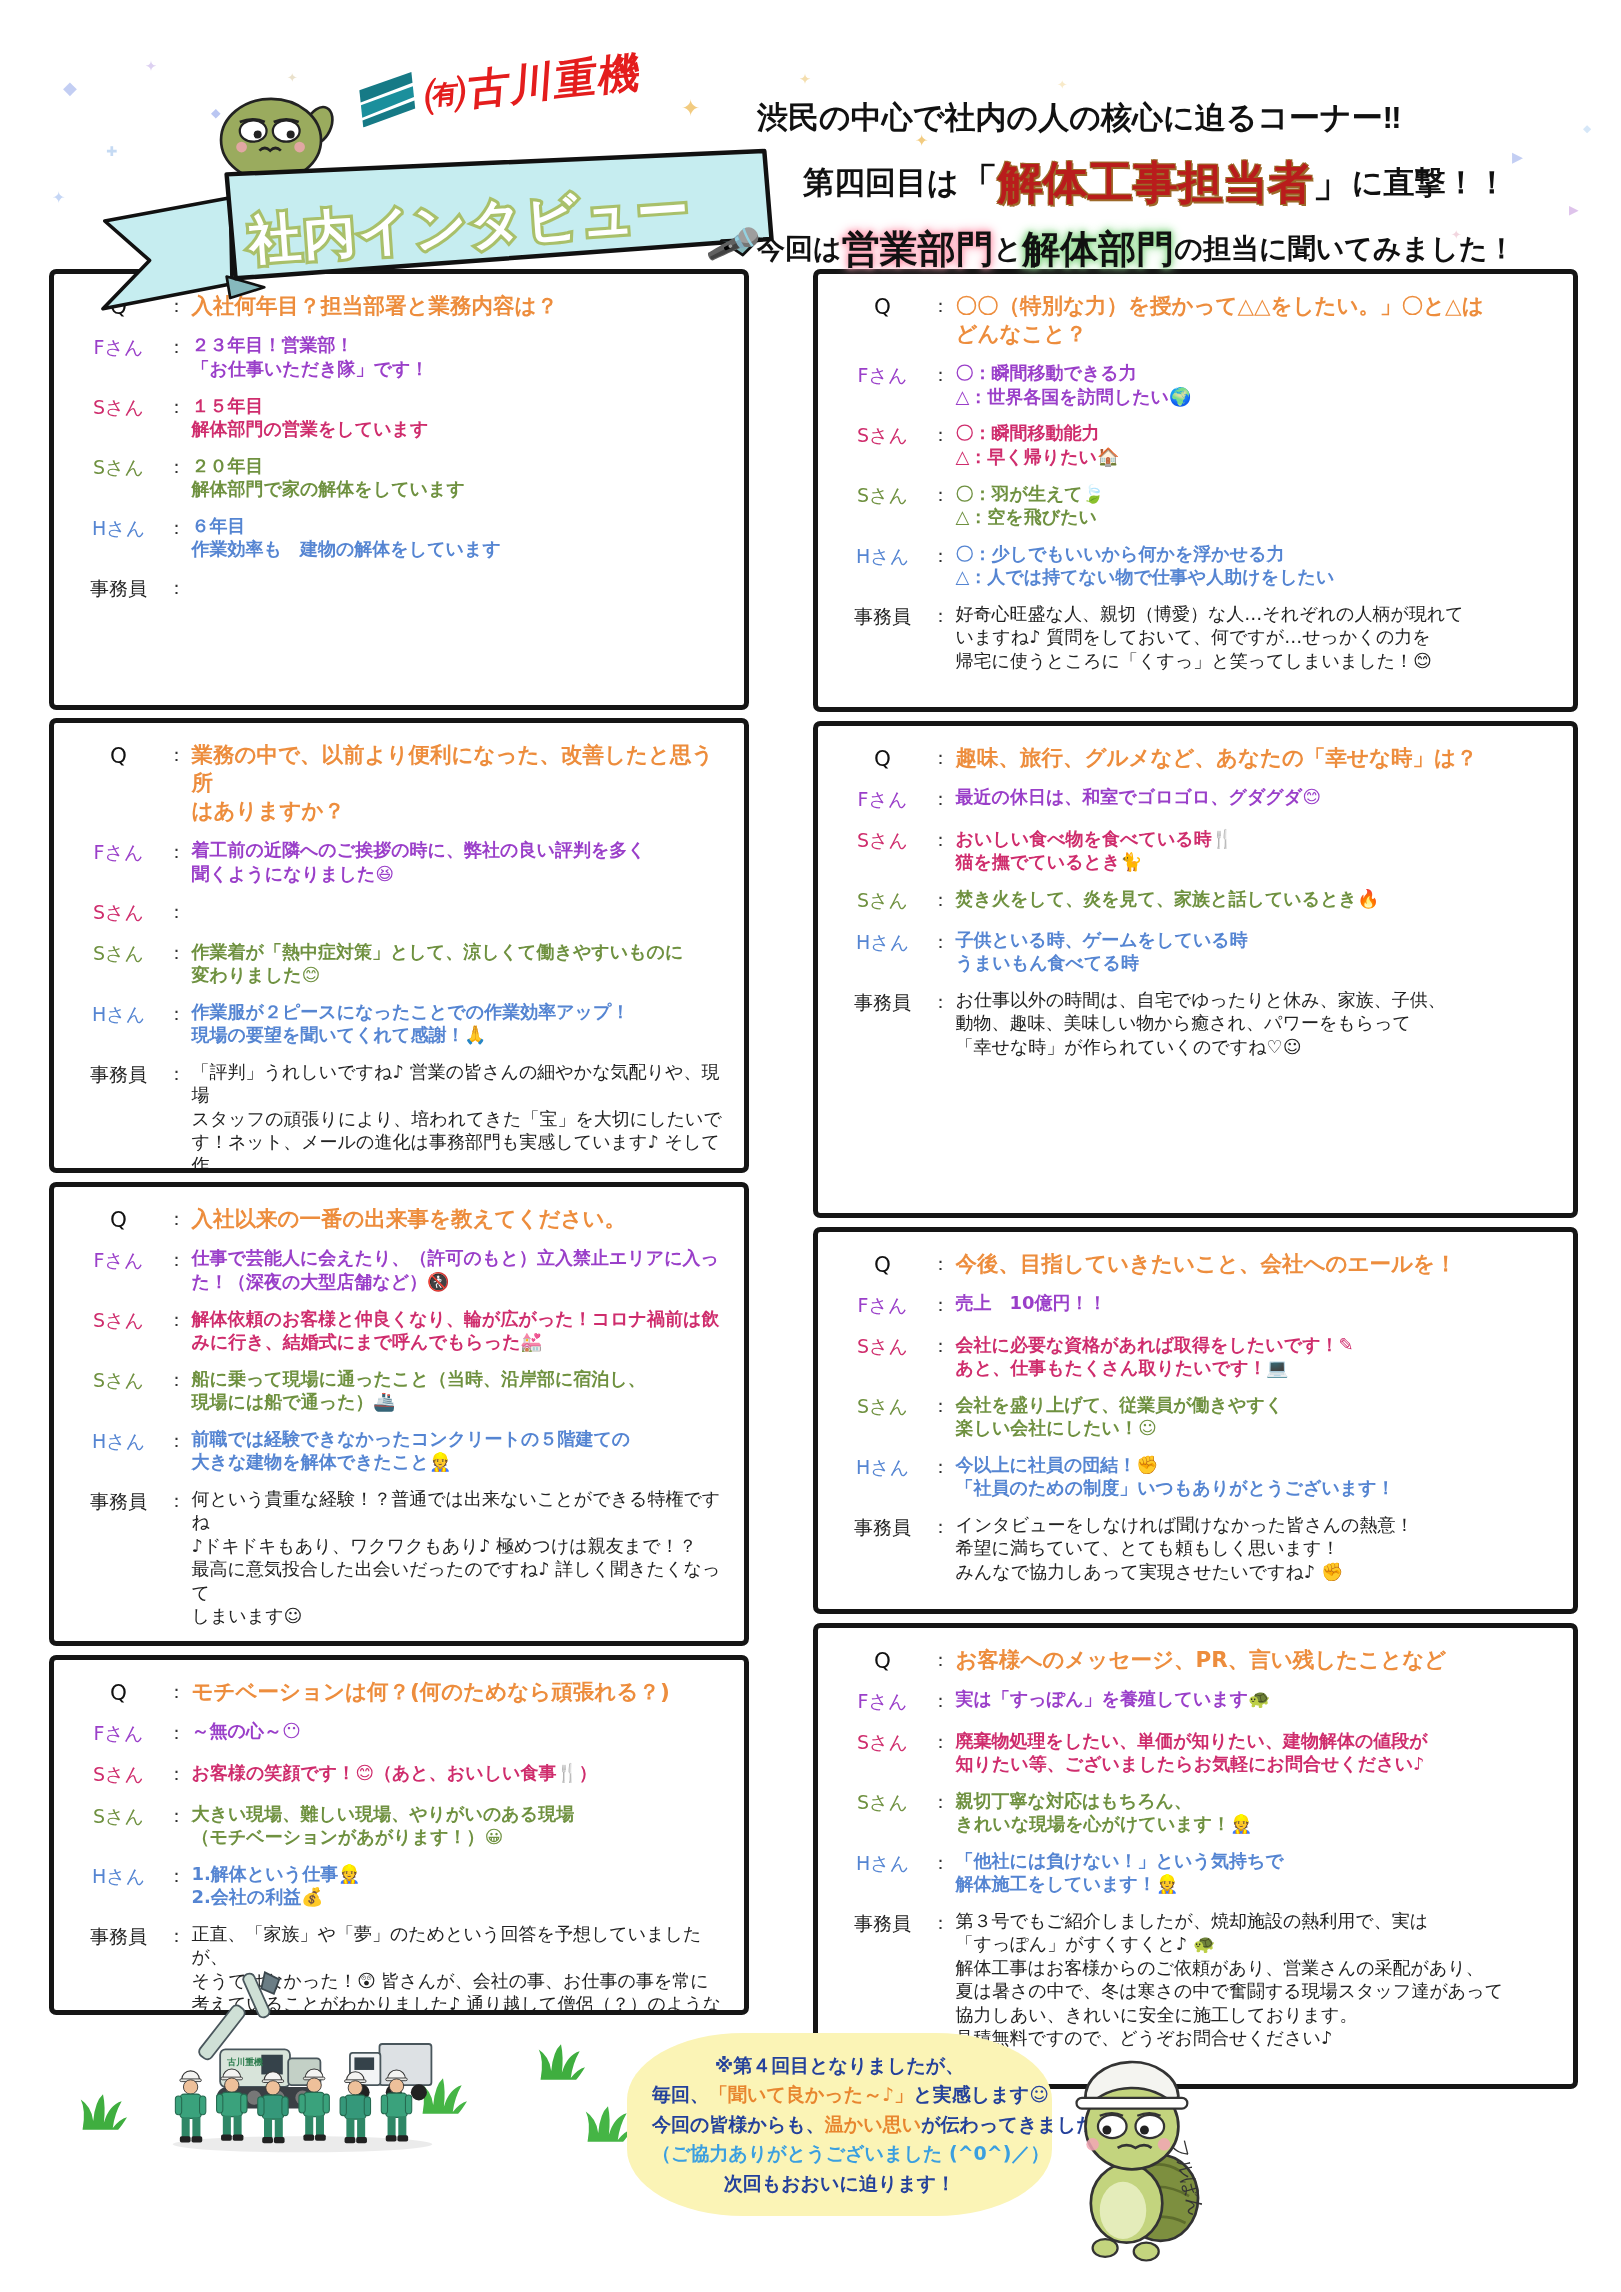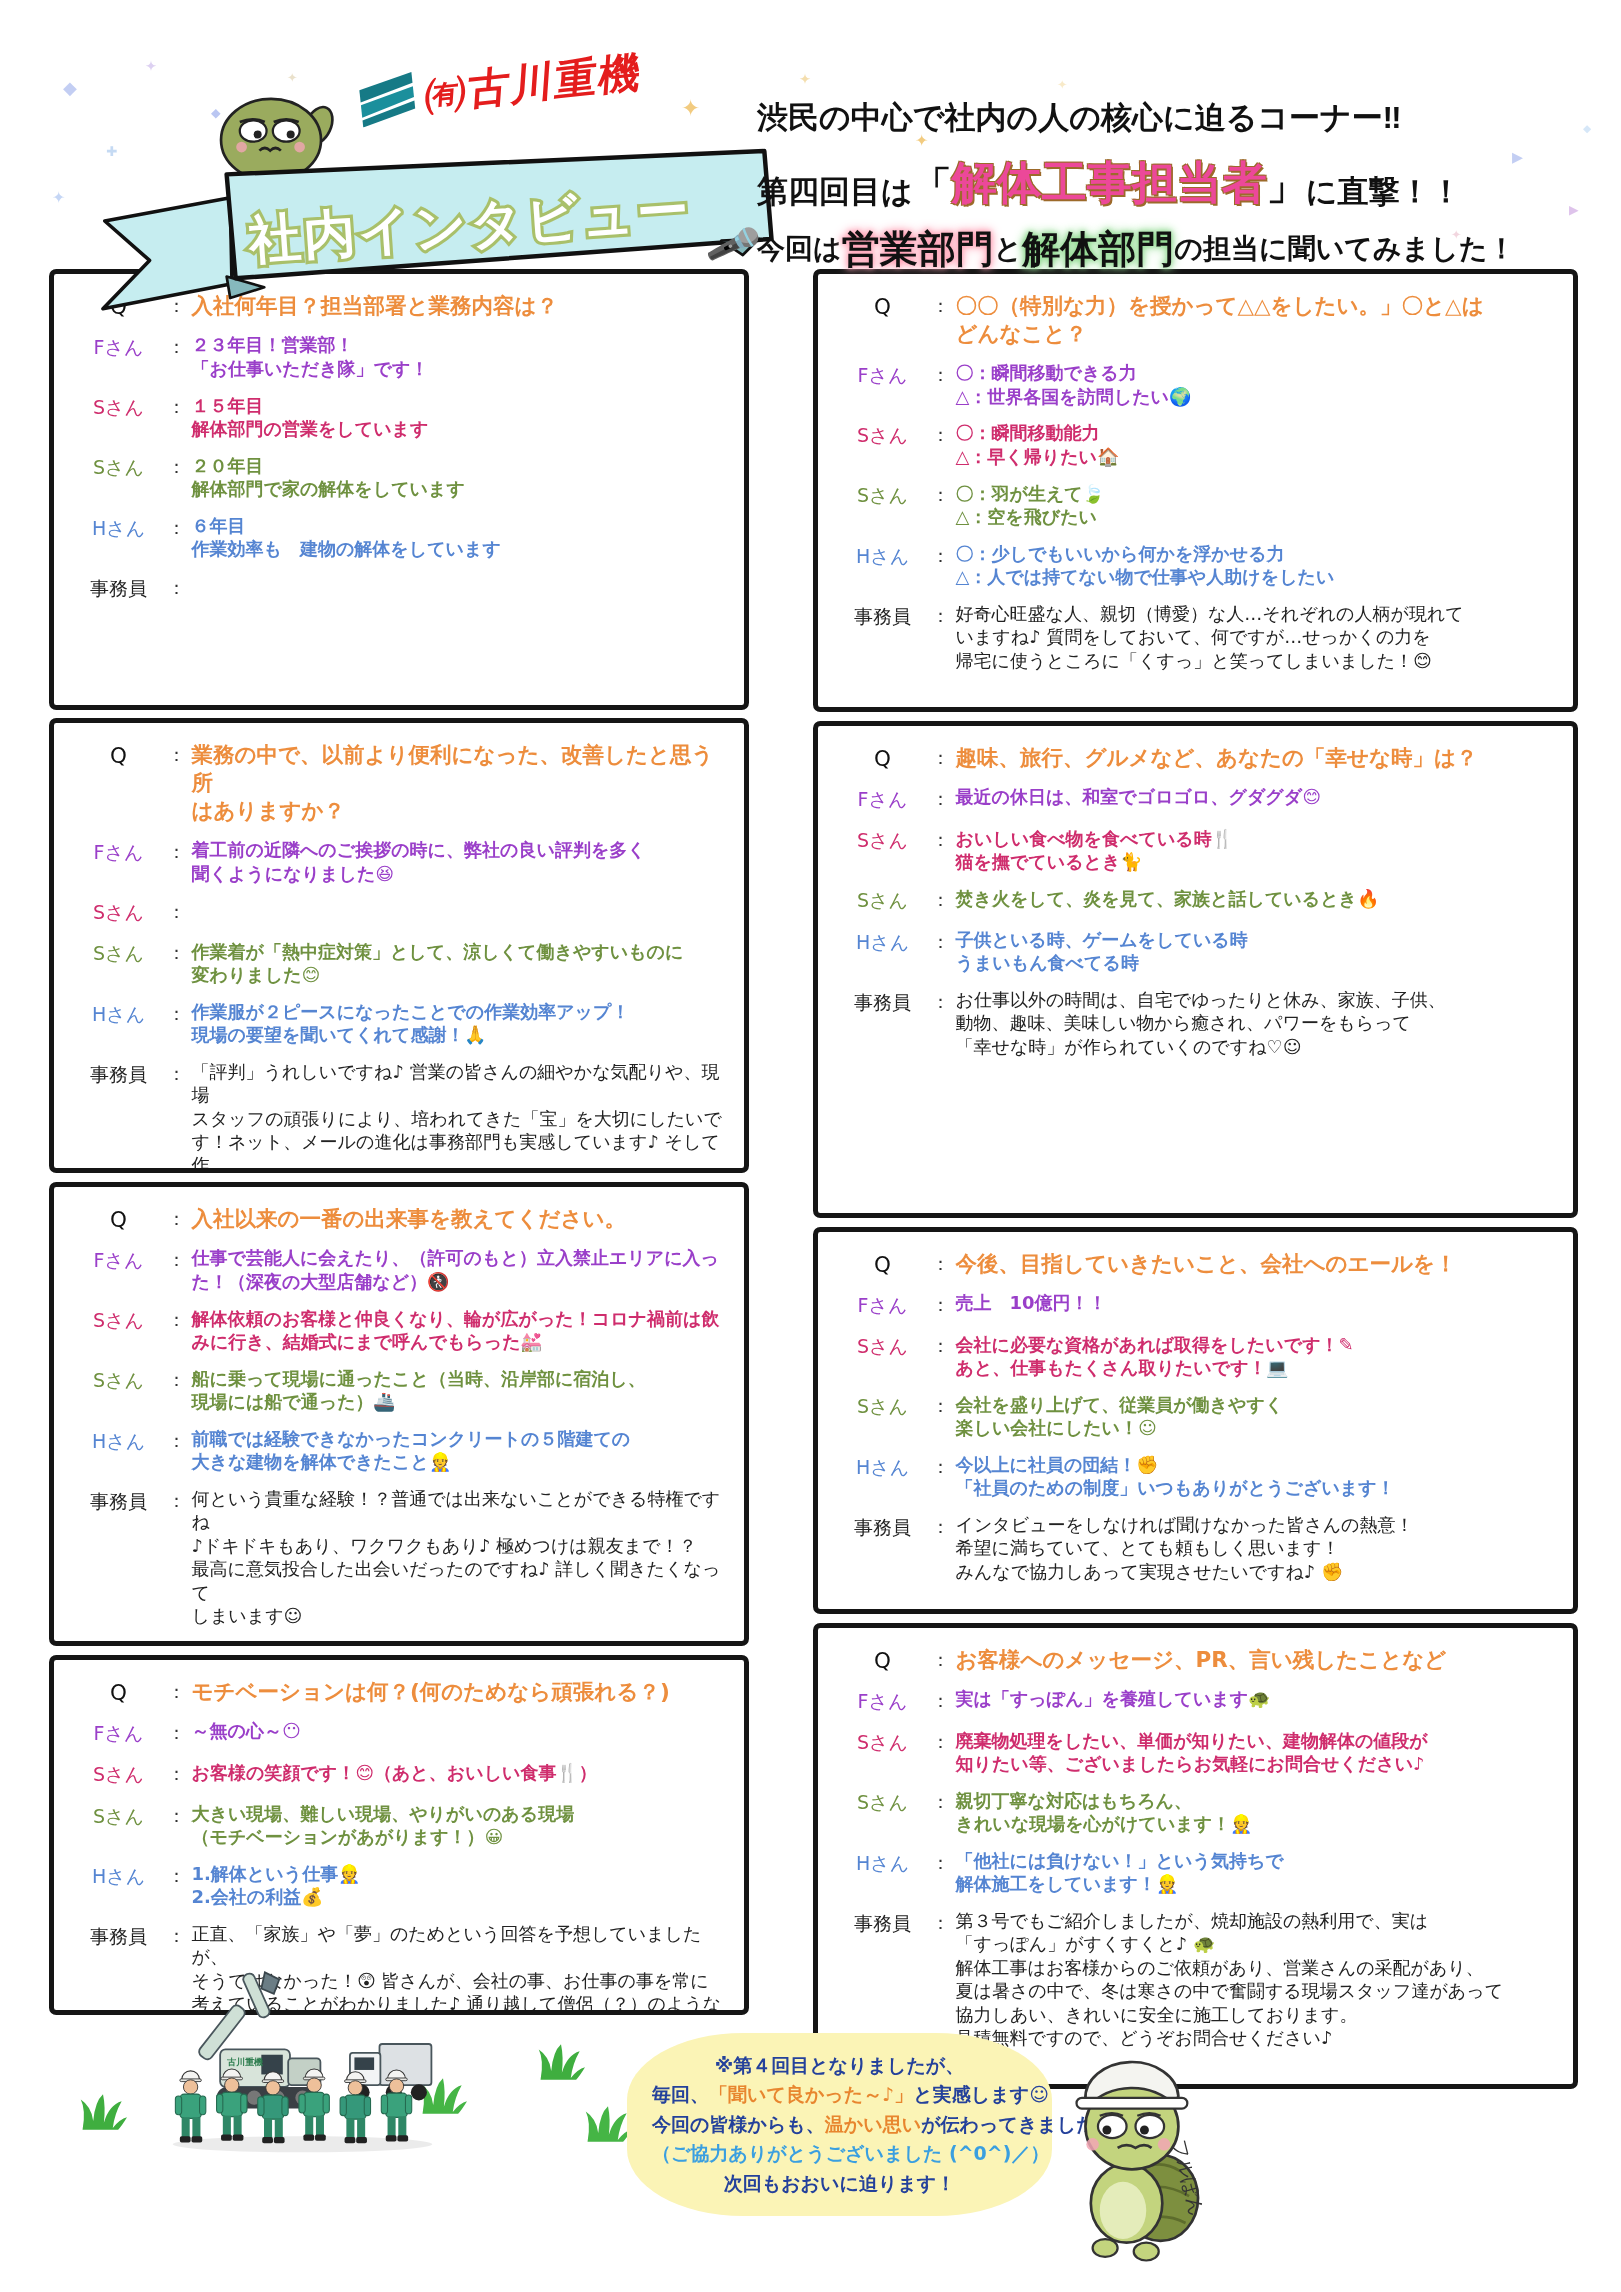--- a/index.html
+++ b/index.html
@@ -9,24 +9,24 @@
   .confetti{position:absolute;z-index:0;opacity:.85;pointer-events:none;line-height:1;}
   
   .logo{position:absolute;left:358px;top:59px;display:flex;align-items:center;gap:7.2px;
         transform:rotate(-6deg);z-index:3;}
   .logo-text{font-size:42px;font-weight:900;color:#e41d1d;transform:skewX(-10deg);
              letter-spacing:1.8px;white-space:nowrap;}
   .turtle-peek{position:absolute;left:213px;top:88px;z-index:1;}
   .banner{position:absolute;left:94px;top:142px;z-index:2;}
   .taglines{position:absolute;left:757px;top:97px;width:860px;z-index:3;font-family:Liberation Mono, monospace;}
   .tag1{font-size:31px;font-weight:900;color:#111;white-space:nowrap;}
-  .tag2{margin-top:14.3px;display:flex;align-items:flex-end;white-space:nowrap;}
+  .tag2{margin-top:14.3px;display:flex;align-items:center;white-space:nowrap;margin-left:46px;}
   .tag2 .plain{font-size:31px;font-weight:900;color:#111;}
   .tag2 .bracket{font-size:39px;font-weight:900;color:#111;}
-  .tag2 .big-orange{font-size:45px;font-weight:900;color:#ec4899;
+  .tag2 .big-orange{font-size:45px;font-weight:900;color:#b91c1c;
         text-shadow:1.8px 1.8px 0 #9c6a2a,-0.9px -0.9px 0 #9c6a2a,0.9px -0.9px 0 #9c6a2a,-0.9px 0.9px 0 #9c6a2a;}
   .tag3{margin-top:10.7px;display:flex;align-items:center;white-space:nowrap;}
   .tag3 .plain{font-size:28px;font-weight:900;color:#111;}
   .tag3 .hl-pink{font-size:38px;font-weight:900;color:#111;
         text-shadow:0 0 5.4px #ff9fb4,0 0 9px #ff9fb4,0 0 12.5px #ffb7c6;}
   .tag3 .hl-green{font-size:38px;font-weight:900;color:#111;
         text-shadow:0 0 5.4px #8fd98f,0 0 9px #8fd98f,0 0 12.5px #aee6ae;}
   
   .qbox{position:absolute;background:#fff;border:5.4px solid #151515;border-radius:7.2px;
         padding:18px 19.7px 14.3px 21.5px;box-sizing:border-box;display:flex;flex-direction:column;

